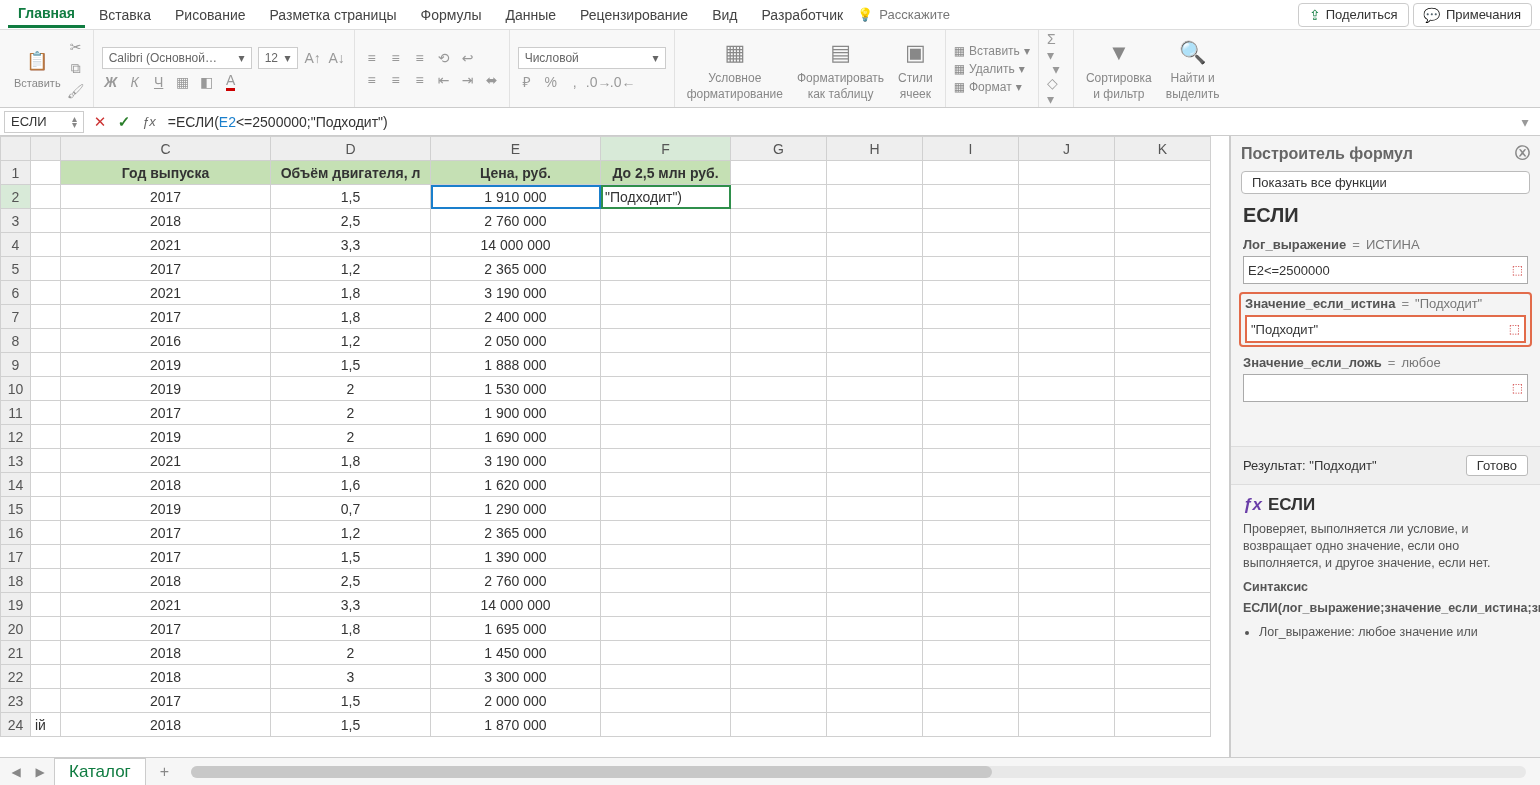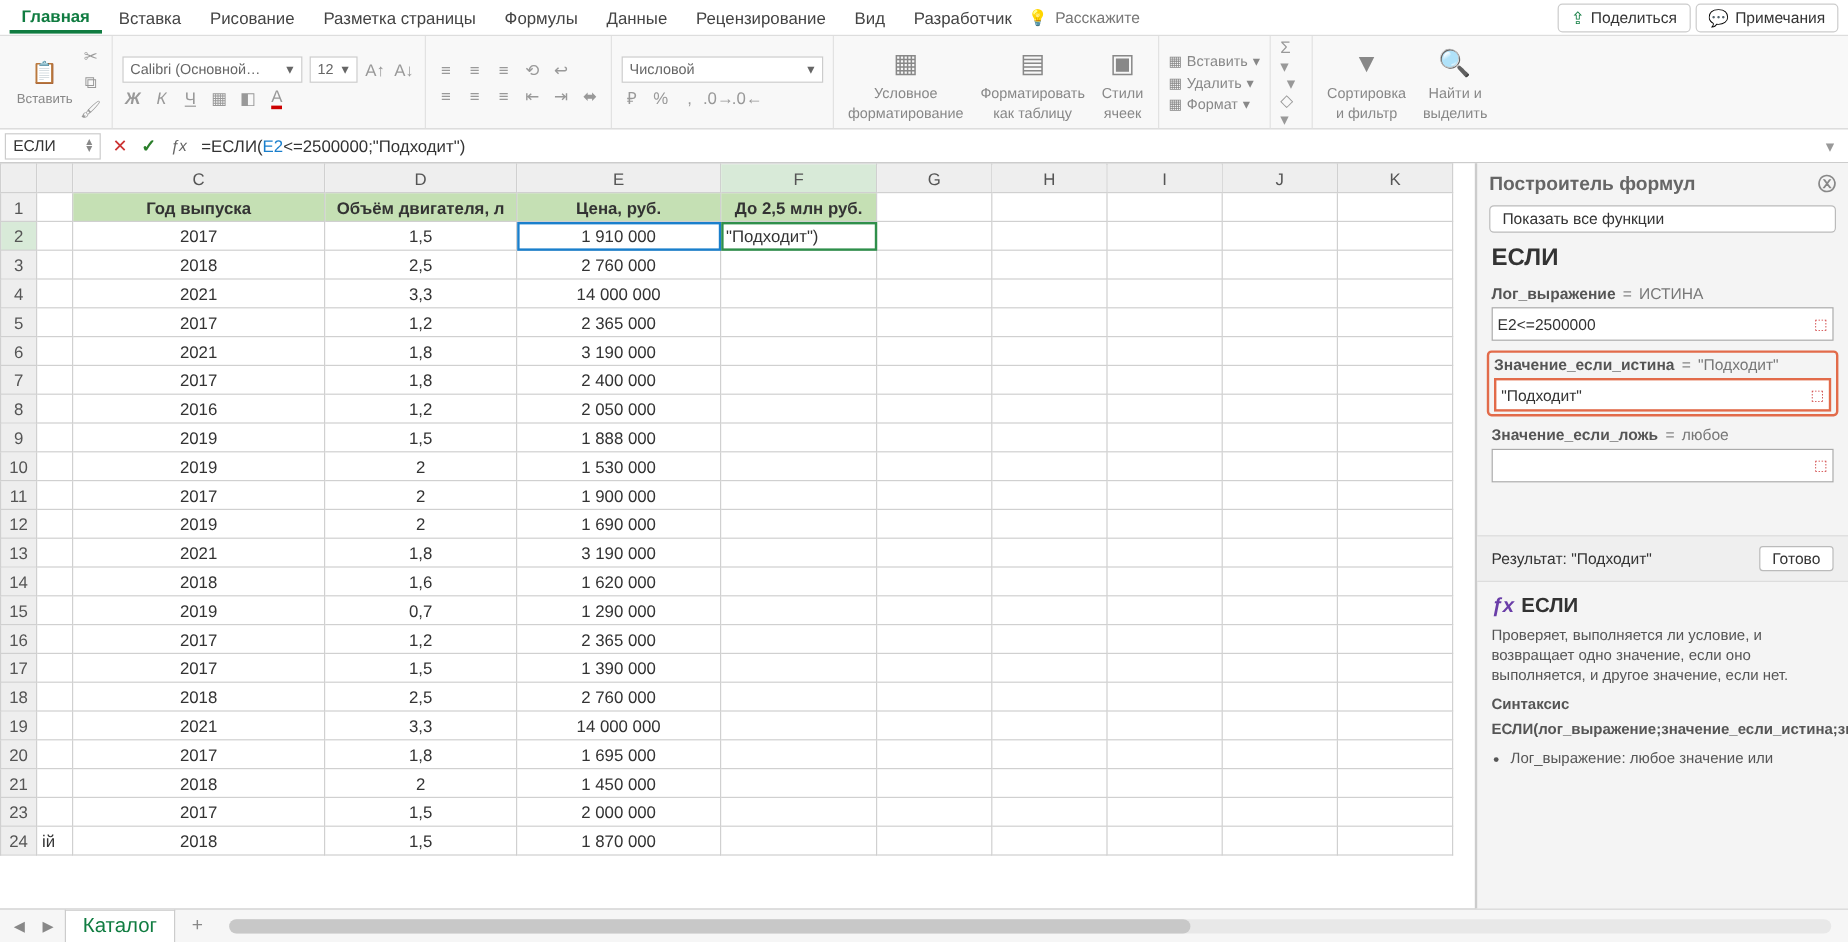--- a/index.html
+++ b/index.html
@@ -175,21 +175,21 @@
         <span class="small-ic">≡</span>
         <span class="small-ic">⇤</span>
         <span class="small-ic">⇥</span>
         <span class="small-ic">⬌</span>
       </div>
     </div>
   </div>
 
   <div class="group">
     <div class="stack">
-      <div class="font-combo" style="width:168px">
+      <div class="font-combo" style="width:148px">
           <span>Числовой</span>
           <span style="margin-left:auto">▾</span>
         </div>
       <div class="row">
         <span class="small-ic">₽</span>
         <span class="small-ic">%</span>
         <span class="small-ic">,</span>
         <span class="small-ic">.0→</span>
         <span class="small-ic">.0←</span>
       </div>
@@ -564,20 +564,33 @@
             <td class="center">2</td>
             <td class="center">1 450 000</td>
             <td></td>
             <td></td>
             <td></td>
             <td></td>
             <td></td>
             <td></td>
           </tr>
           <tr>
+            <th class="rowhdr">22</th>
+            <td></td>
+            <td class="center">2018</td>
+            <td class="center">3</td>
+            <td class="center">3 300 000</td>
+            <td></td>
+            <td></td>
+            <td></td>
+            <td></td>
+            <td></td>
+            <td></td>
+          </tr>
+          <tr>
             <th class="rowhdr">23</th>
             <td></td>
             <td class="center">2017</td>
             <td class="center">1,5</td>
             <td class="center">2 000 000</td>
             <td></td>
             <td></td>
             <td></td>
             <td></td>
             <td></td>

